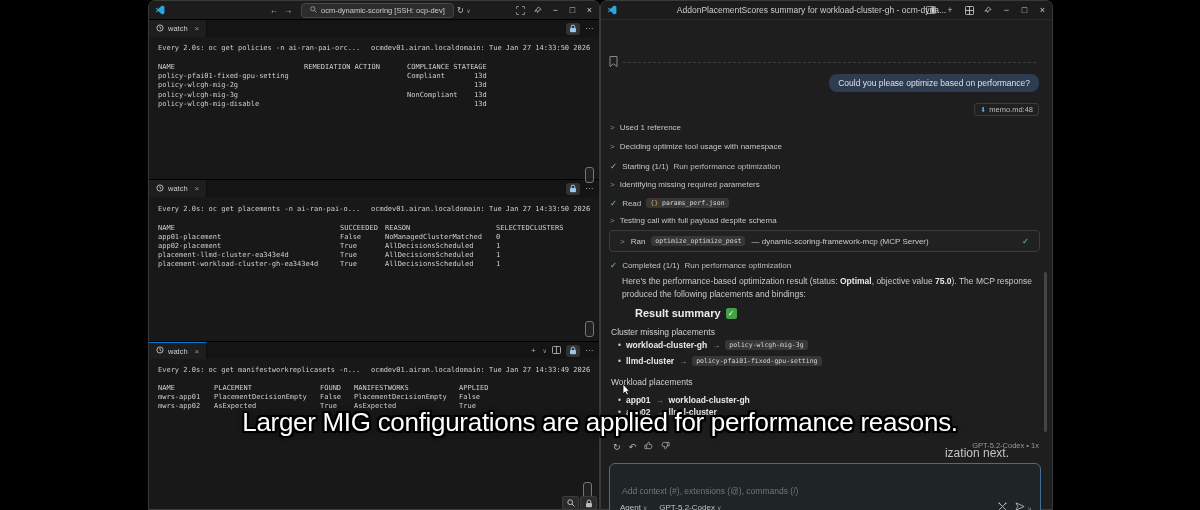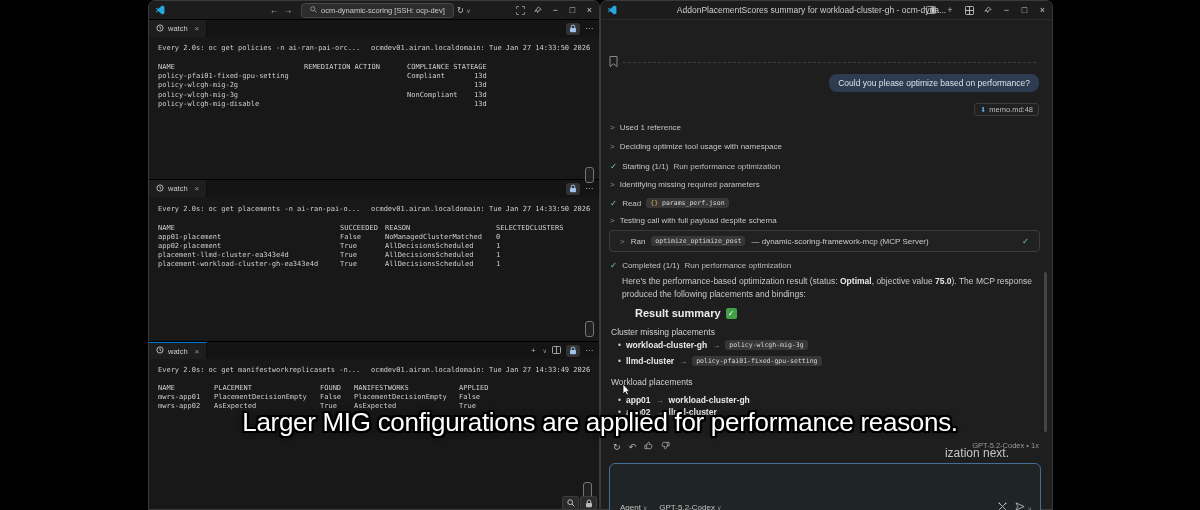--- a/index.html
+++ b/index.html
@@ -447,20 +447,21 @@
         <span><svg width="9" height="9" viewBox="0 0 10 10">
               <path d="M1 4.5h2v4H1zM3 8.5h4.2c.6 0 1-.4 1.1-1l.5-2.3c.1-.6-.3-1.2-1-1.2H5.6l.4-1.9C6.1 1.4 5 .9 4.5 1.7L3 4.5" fill="none" stroke="#b5b5b5" stroke-width=".8"></path>
             </svg></span>
         <span><svg width="9" height="9" viewBox="0 0 10 10" style="transform:rotate(180deg)">
               <path d="M1 4.5h2v4H1zM3 8.5h4.2c.6 0 1-.4 1.1-1l.5-2.3c.1-.6-.3-1.2-1-1.2H5.6l.4-1.9C6.1 1.4 5 .9 4.5 1.7L3 4.5" fill="none" stroke="#b5b5b5" stroke-width=".8"></path>
             </svg></span>
       </div>
       <div class="modelinfo">GPT-5.2-Codex • 1x</div>
 
       <div class="inputbox">
+        <input type="text" placeholder="Add context (#), extensions (@), commands (/)" style="">
         <div class="inputfoot">
           <span><span>Agent</span><span class="caret">∨</span></span>
           <span><span>GPT-5.2-Codex</span><span class="caret">∨</span></span>
           <span class="foot-icons">
             <span><svg width="9" height="9" viewBox="0 0 10 10">
                   <path d="M1.5 1.5 8.5 8.5M8.5 1.5 1.5 8.5" stroke="#b5b5b5" stroke-width="1.1" stroke-linecap="round"></path>
                   <circle cx="1.5" cy="1.5" r="1" fill="#b5b5b5"></circle>
                   <circle cx="8.5" cy="1.5" r="1" fill="#b5b5b5"></circle>
                 </svg></span>
             <span><svg width="11" height="9" viewBox="0 0 12 10">

